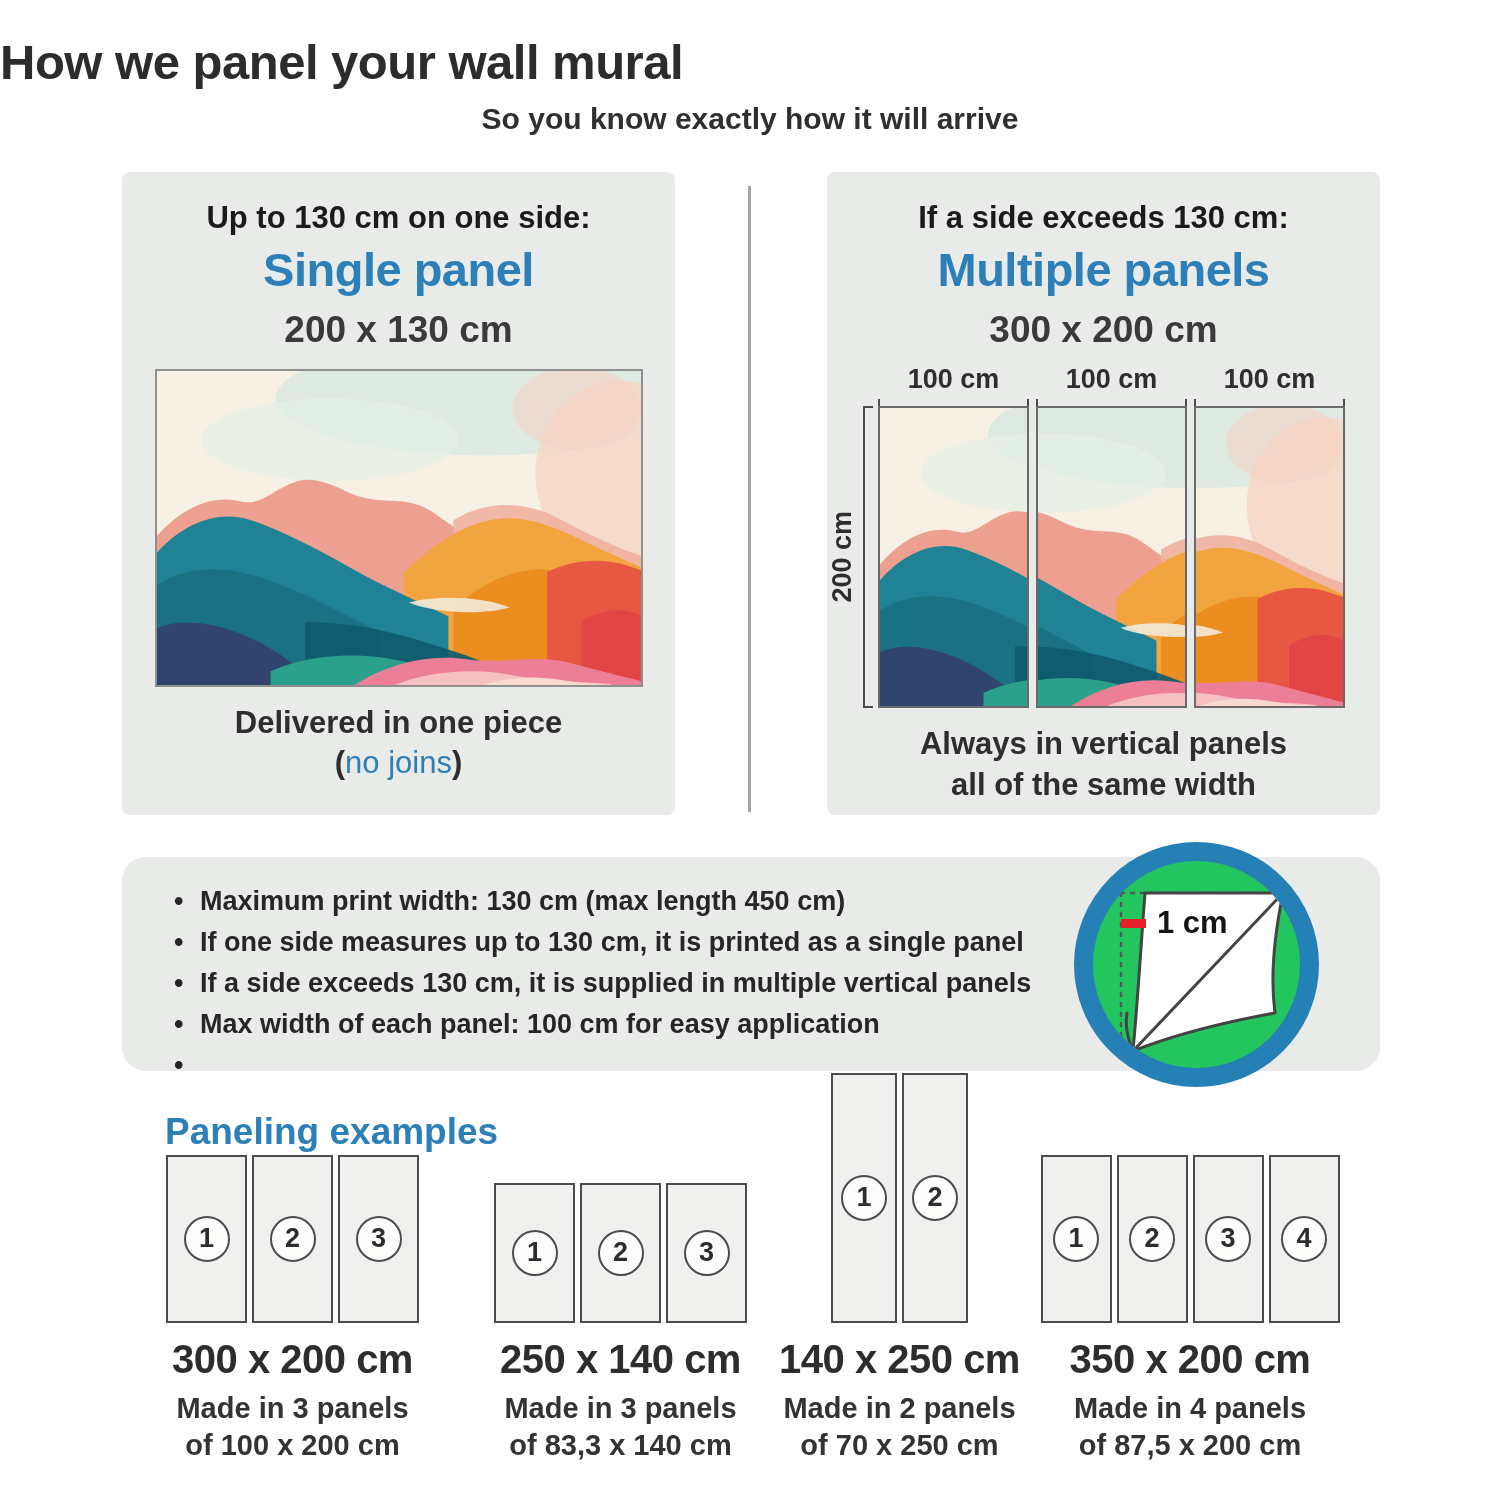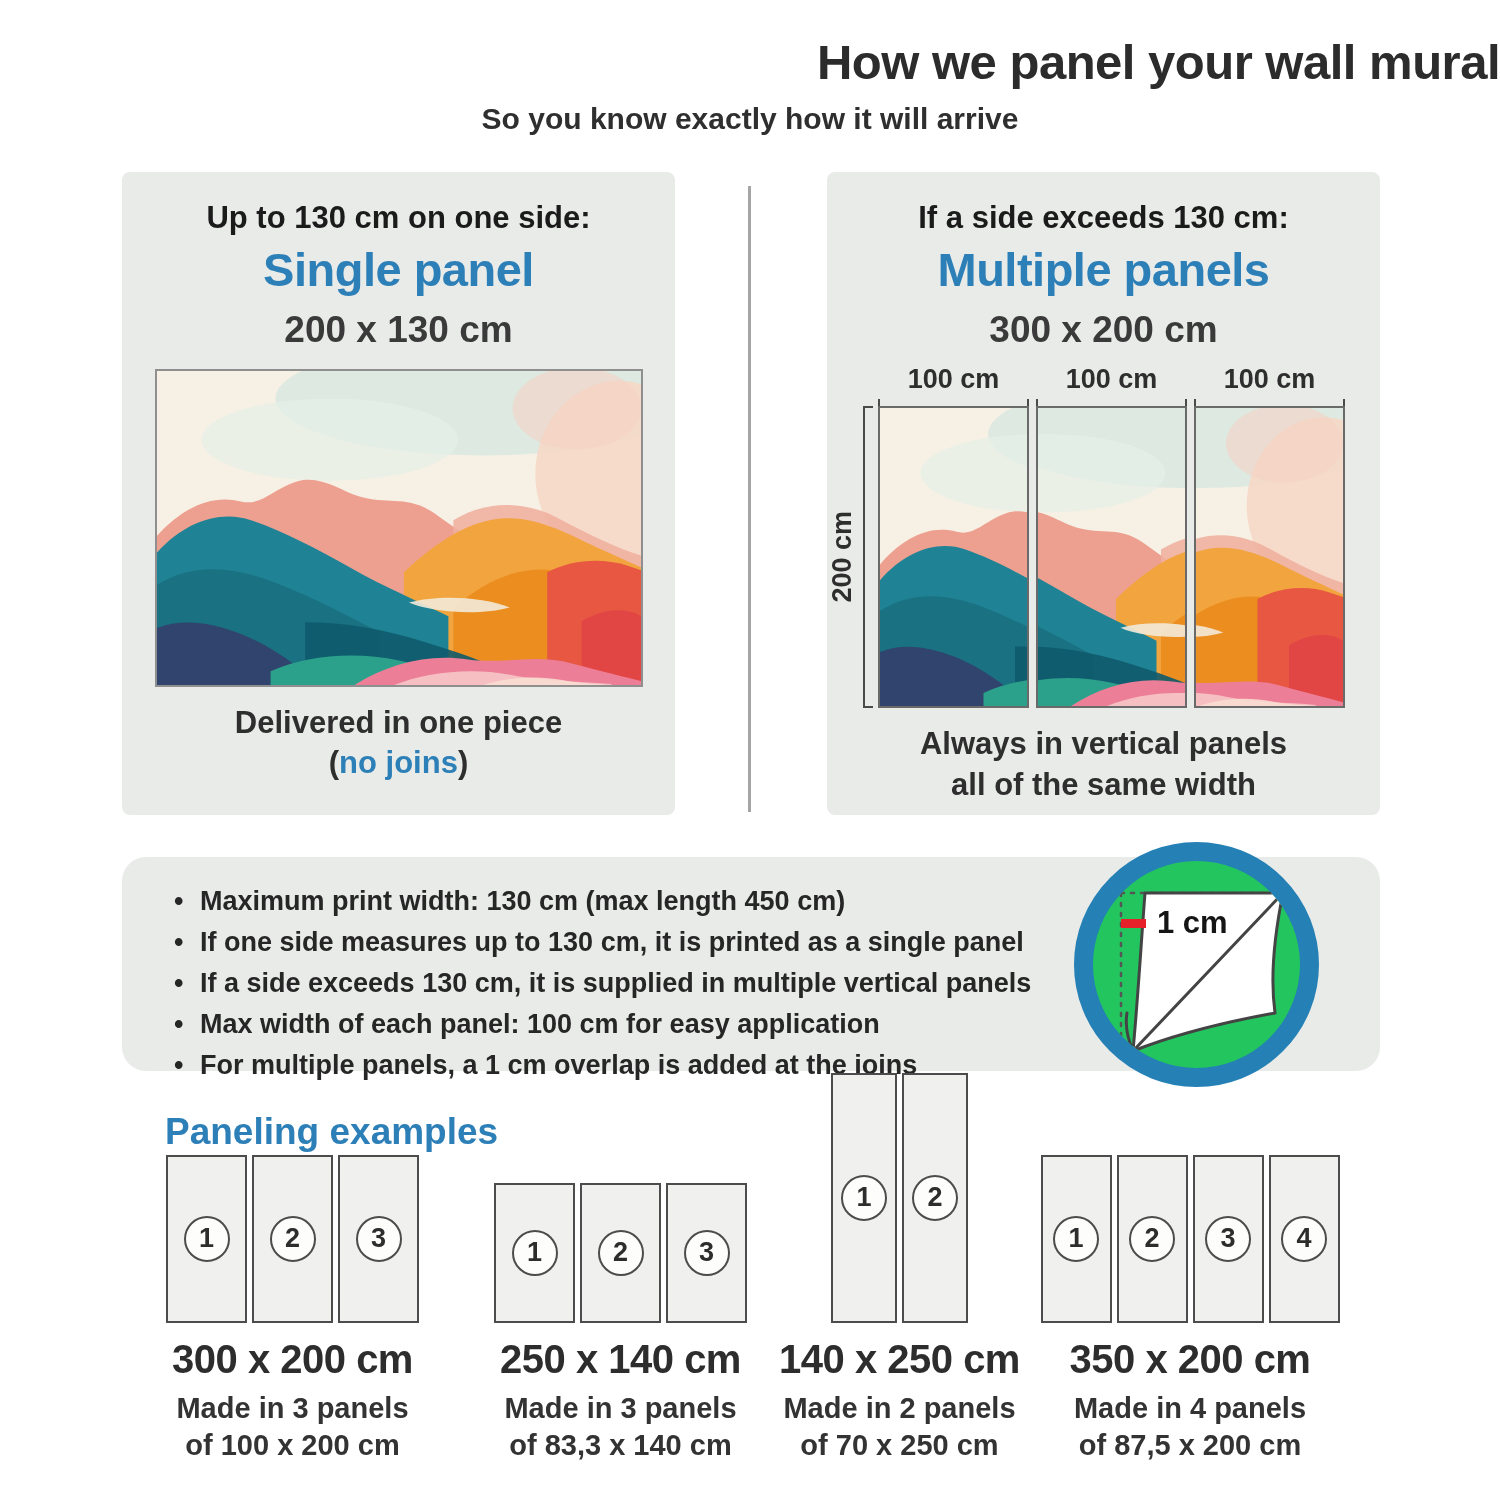--- a/index.html
+++ b/index.html
@@ -1,41 +1,41 @@
 <!DOCTYPE html>
 <html><head>
 <meta charset="utf-8">
 <style>
   html,body{margin:0;padding:0;background:#fff;}
   .canvas{position:relative;width:1500px;height:1500px;background:#ffffff;
     font-family:"Liberation Sans",sans-serif;color:#2b2b2b;overflow:hidden;}
 
   
-  .page-title{position:absolute;top:34px;left:0;width:100%;text-align:right;
+  .page-title{position:absolute;top:34px;left:0;width:100%;text-align:left;
     font-size:49px;font-weight:800;letter-spacing:-0.5px;color:#2c2c2c;}
   .page-subtitle{position:absolute;top:102px;left:0;width:100%;text-align:center;
     font-size:30px;font-weight:600;color:#2f2f2f;}
 
   
   .card{position:absolute;top:172px;width:553px;height:643px;background:#e9ebe9;
     border-radius:8px;text-align:center;}
   .card.single{left:122px;}
   .card.multiple{left:827px;}
   .divider{position:absolute;left:748px;top:186px;width:3px;height:626px;background:#a5a5a5;}
 
   .card-condition{margin-top:28px;font-size:31px;font-weight:800;color:#1b1b1b;}
   .card-title{margin-top:6px;font-size:47px;font-weight:800;letter-spacing:-0.5px;}
   .card-size{margin-top:12px;font-size:37px;font-weight:800;color:#3a3a3a;}
 
   .artwork-frame{margin:18px auto 0;width:488px;height:318px;border:2px solid #8f8f8f;
     box-sizing:border-box;background:#f7f1e5;}
   .artwork-frame svg{display:block;}
 
   .card-footer{margin-top:16px;font-size:31px;font-weight:600;color:#2e2e2e;line-height:1.28;}
-  .joins-link{font-weight:700;}
+  .joins-link{font-weight:400;}
 
   
   .mc-diagram{position:absolute;left:0;top:358px;width:445px;height:310px;}
   .mc-labels{position:absolute;left:51px;top:-166px;display:flex;gap:7px;}
   .mc-cell{width:151px;display:flex;flex-direction:column;align-items:center;}
   .mc-wlabel{font-size:27px;font-weight:700;color:#2e2e2e;margin-bottom:4px;}
   .bracket-h{width:100%;height:9px;box-sizing:border-box;
     border-left:2px solid #4a4a4a;border-right:2px solid #4a4a4a;border-bottom:2px solid #4a4a4a;}
   .mc-panels{position:absolute;left:51px;top:-124px;display:flex;gap:7px;}
   .mc-panel{width:151px;height:302px;border:2px solid #6a6a6a;box-sizing:border-box;overflow:hidden;background:#f7f1e5;}
@@ -186,21 +186,20 @@
         <li>
           <span class="dot">•</span>
           <span>If a side exceeds 130 cm, it is supplied in multiple vertical panels</span>
         </li>
         <li>
           <span class="dot">•</span>
           <span>Max width of each panel: 100 cm for easy application</span>
         </li>
         <li>
           <span class="dot">•</span>
-          <span>For multiple panels, a 1 cm overlap is added at the joins</span>
         </li>
       </ul>
     <div class="overlap-circle">
       <svg width="207" height="207" viewBox="0 0 207 207">
         <line x1="28" y1="32" x2="190" y2="32" stroke="#555" stroke-width="2.5" stroke-dasharray="3 7" stroke-linecap="round"></line>
         <line x1="28" y1="32" x2="28" y2="190" stroke="#555" stroke-width="2.5" stroke-dasharray="3 7" stroke-linecap="round"></line>
         <path d="M52,32 L190,32 C181,76 177,116 182,152 C132,161 78,175 40,190 C45,136 48,84 52,32 Z" fill="#ffffff" stroke="#444" stroke-width="3" stroke-linejoin="round"></path>
         <path d="M40,190 L190,32" fill="none" stroke="#444" stroke-width="3" stroke-linecap="round"></path>
         <path d="M40,190 C34,176 32,164 34,152" fill="none" stroke="#444" stroke-width="3" stroke-linecap="round"></path>
         <rect x="28" y="58" width="25" height="9" fill="#e62129"></rect>

